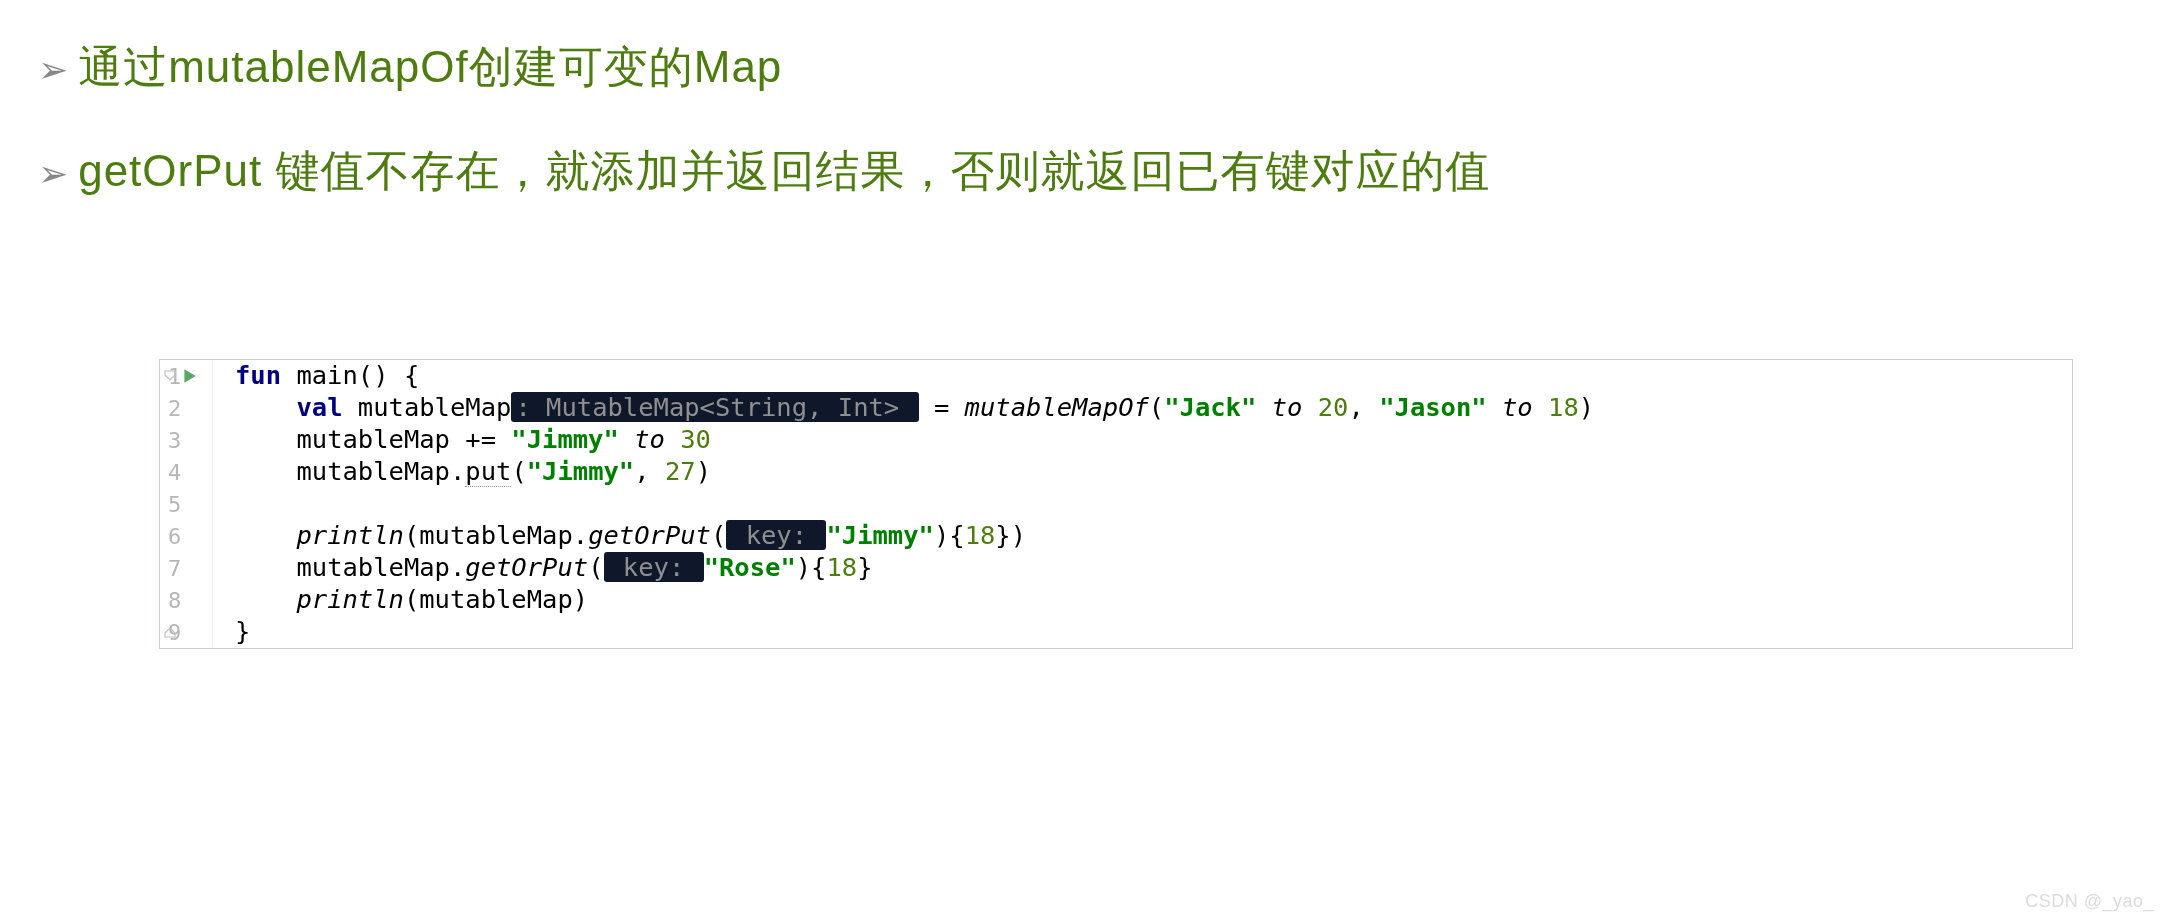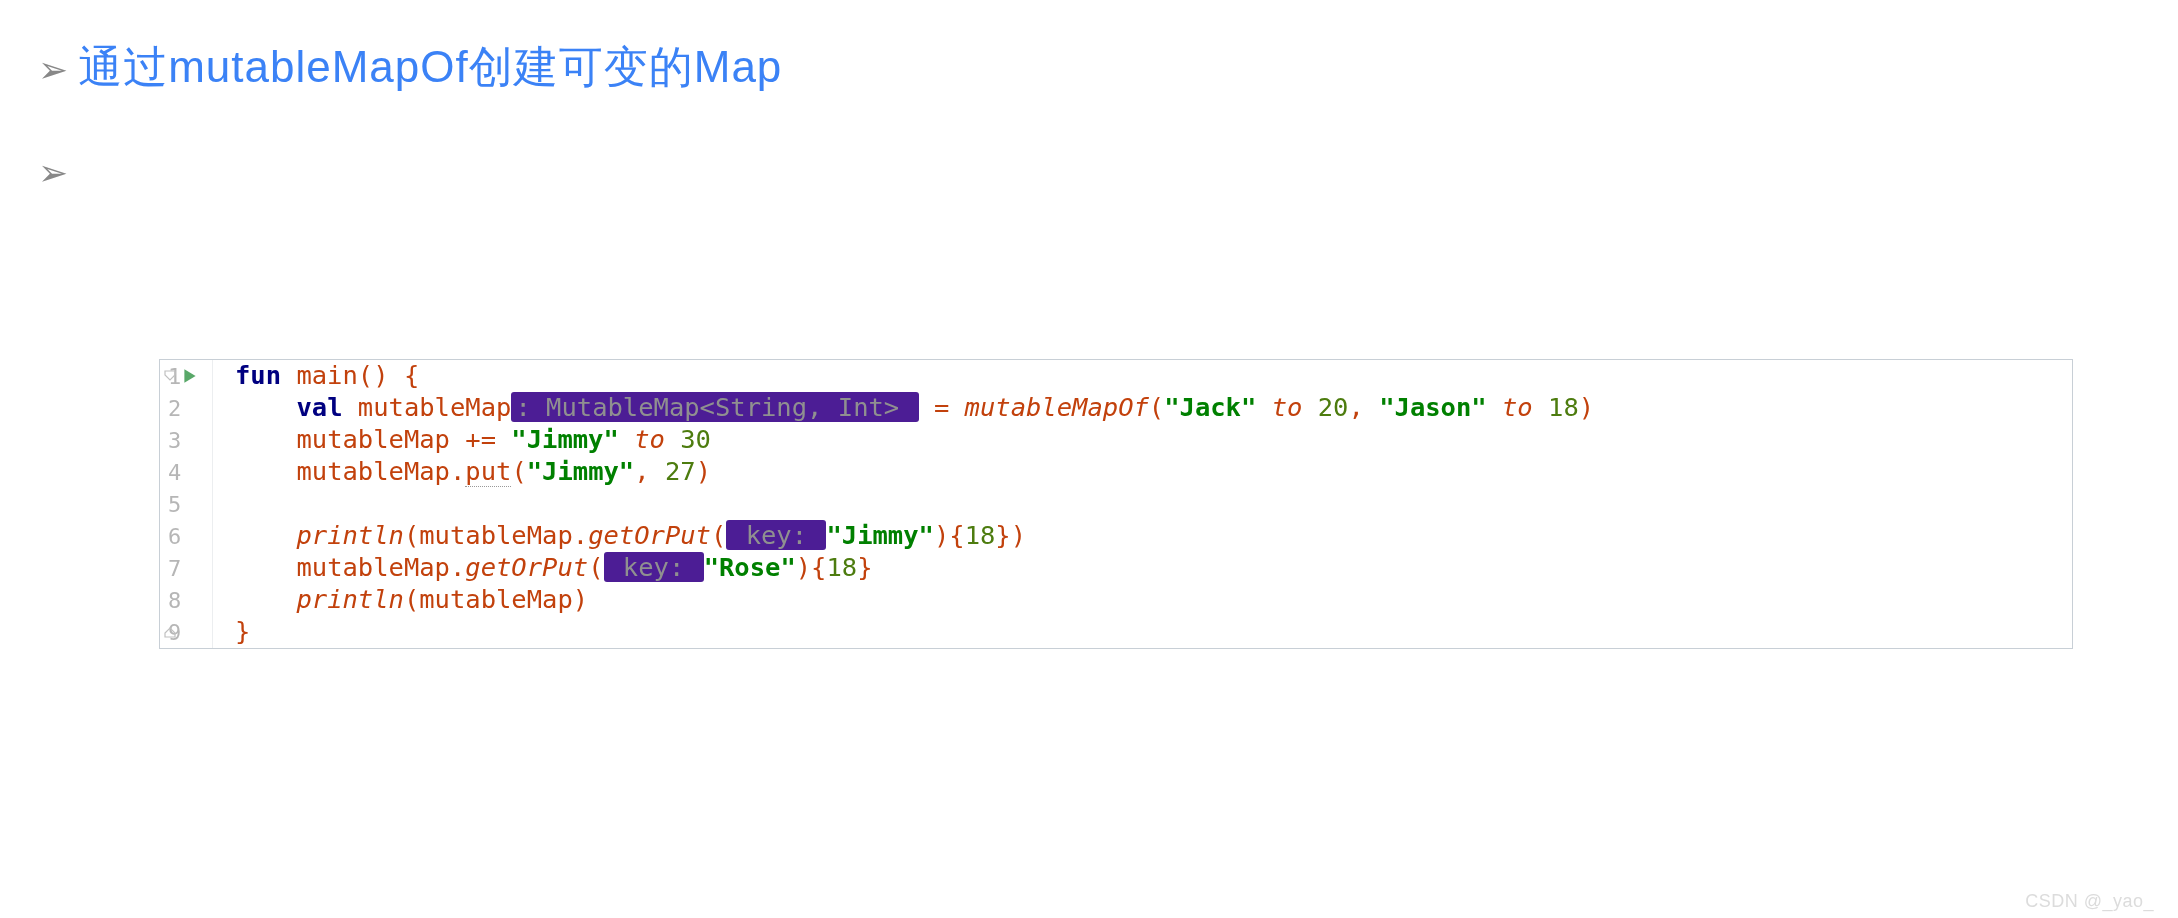--- a/index.html
+++ b/index.html
@@ -22,21 +22,21 @@
     margin-bottom: 45px;
   }
   .bullet-marker {
     font-size: 36px;
     color: #888;
     margin-right: 10px;
     margin-top: 10px;
   }
   .bullet-text {
     font-size: 44px;
-    color: #3b82f6;
+    color: #4d7c0f;
     letter-spacing: 1px;
     font-weight: 400;
   }
   .code-panel {
     position: absolute;
     left: 159px;
     top: 359px;
     width: 1914px;
     border: 1px solid #c8cfd6;
     background: #ffffff;
@@ -83,34 +83,34 @@
     display: block;
   }
   .code {
     padding-left: 2px;
     display: flex;
     align-items: flex-start;
   }
   .k-orange { color:#000080; font-weight:bold; }
   .hint {
     color: #909090;
-    background: #4c1d95;
+    background: #0f172a;
     padding: 0 4px;
     border-radius: 3px;
   }
   .hint-label {
     color: #909090;
     font-style: normal;
   }
   .fn-italic {
     font-style: italic;
   }
   .str { color: #008000; font-weight: bold; }
   .num { color: #4d7c0f; }
-  .plain { color: #c2410c; }
+  .plain { color: #000000; }
   .dot-underline {
     border-bottom: 1px dotted #999;
   }
   .watermark {
     position: absolute;
     right: 24px;
     bottom: 6px;
     font-size: 18px;
     color: #dcdcdc;
     font-family: Arial, sans-serif;
@@ -120,20 +120,21 @@
 </head>
 <body>
 
 <div class="bullets">
   <div class="bullet-row">
     <span class="bullet-marker">➢</span>
     <span class="bullet-text">通过mutableMapOf创建可变的Map</span>
   </div>
   <div class="bullet-row">
     <span class="bullet-marker">➢</span>
+    <span class="bullet-text">getOrPut 键值不存在，就添加并返回结果，否则就返回已有键对应的值</span>
   </div>
 </div>
 
 <div class="code-panel">
 
   <div class="code-row">
     <div class="gutter">
       <span class="ln">1</span>
       <span class="run-icon">
         <svg viewBox="0 0 16 16">

